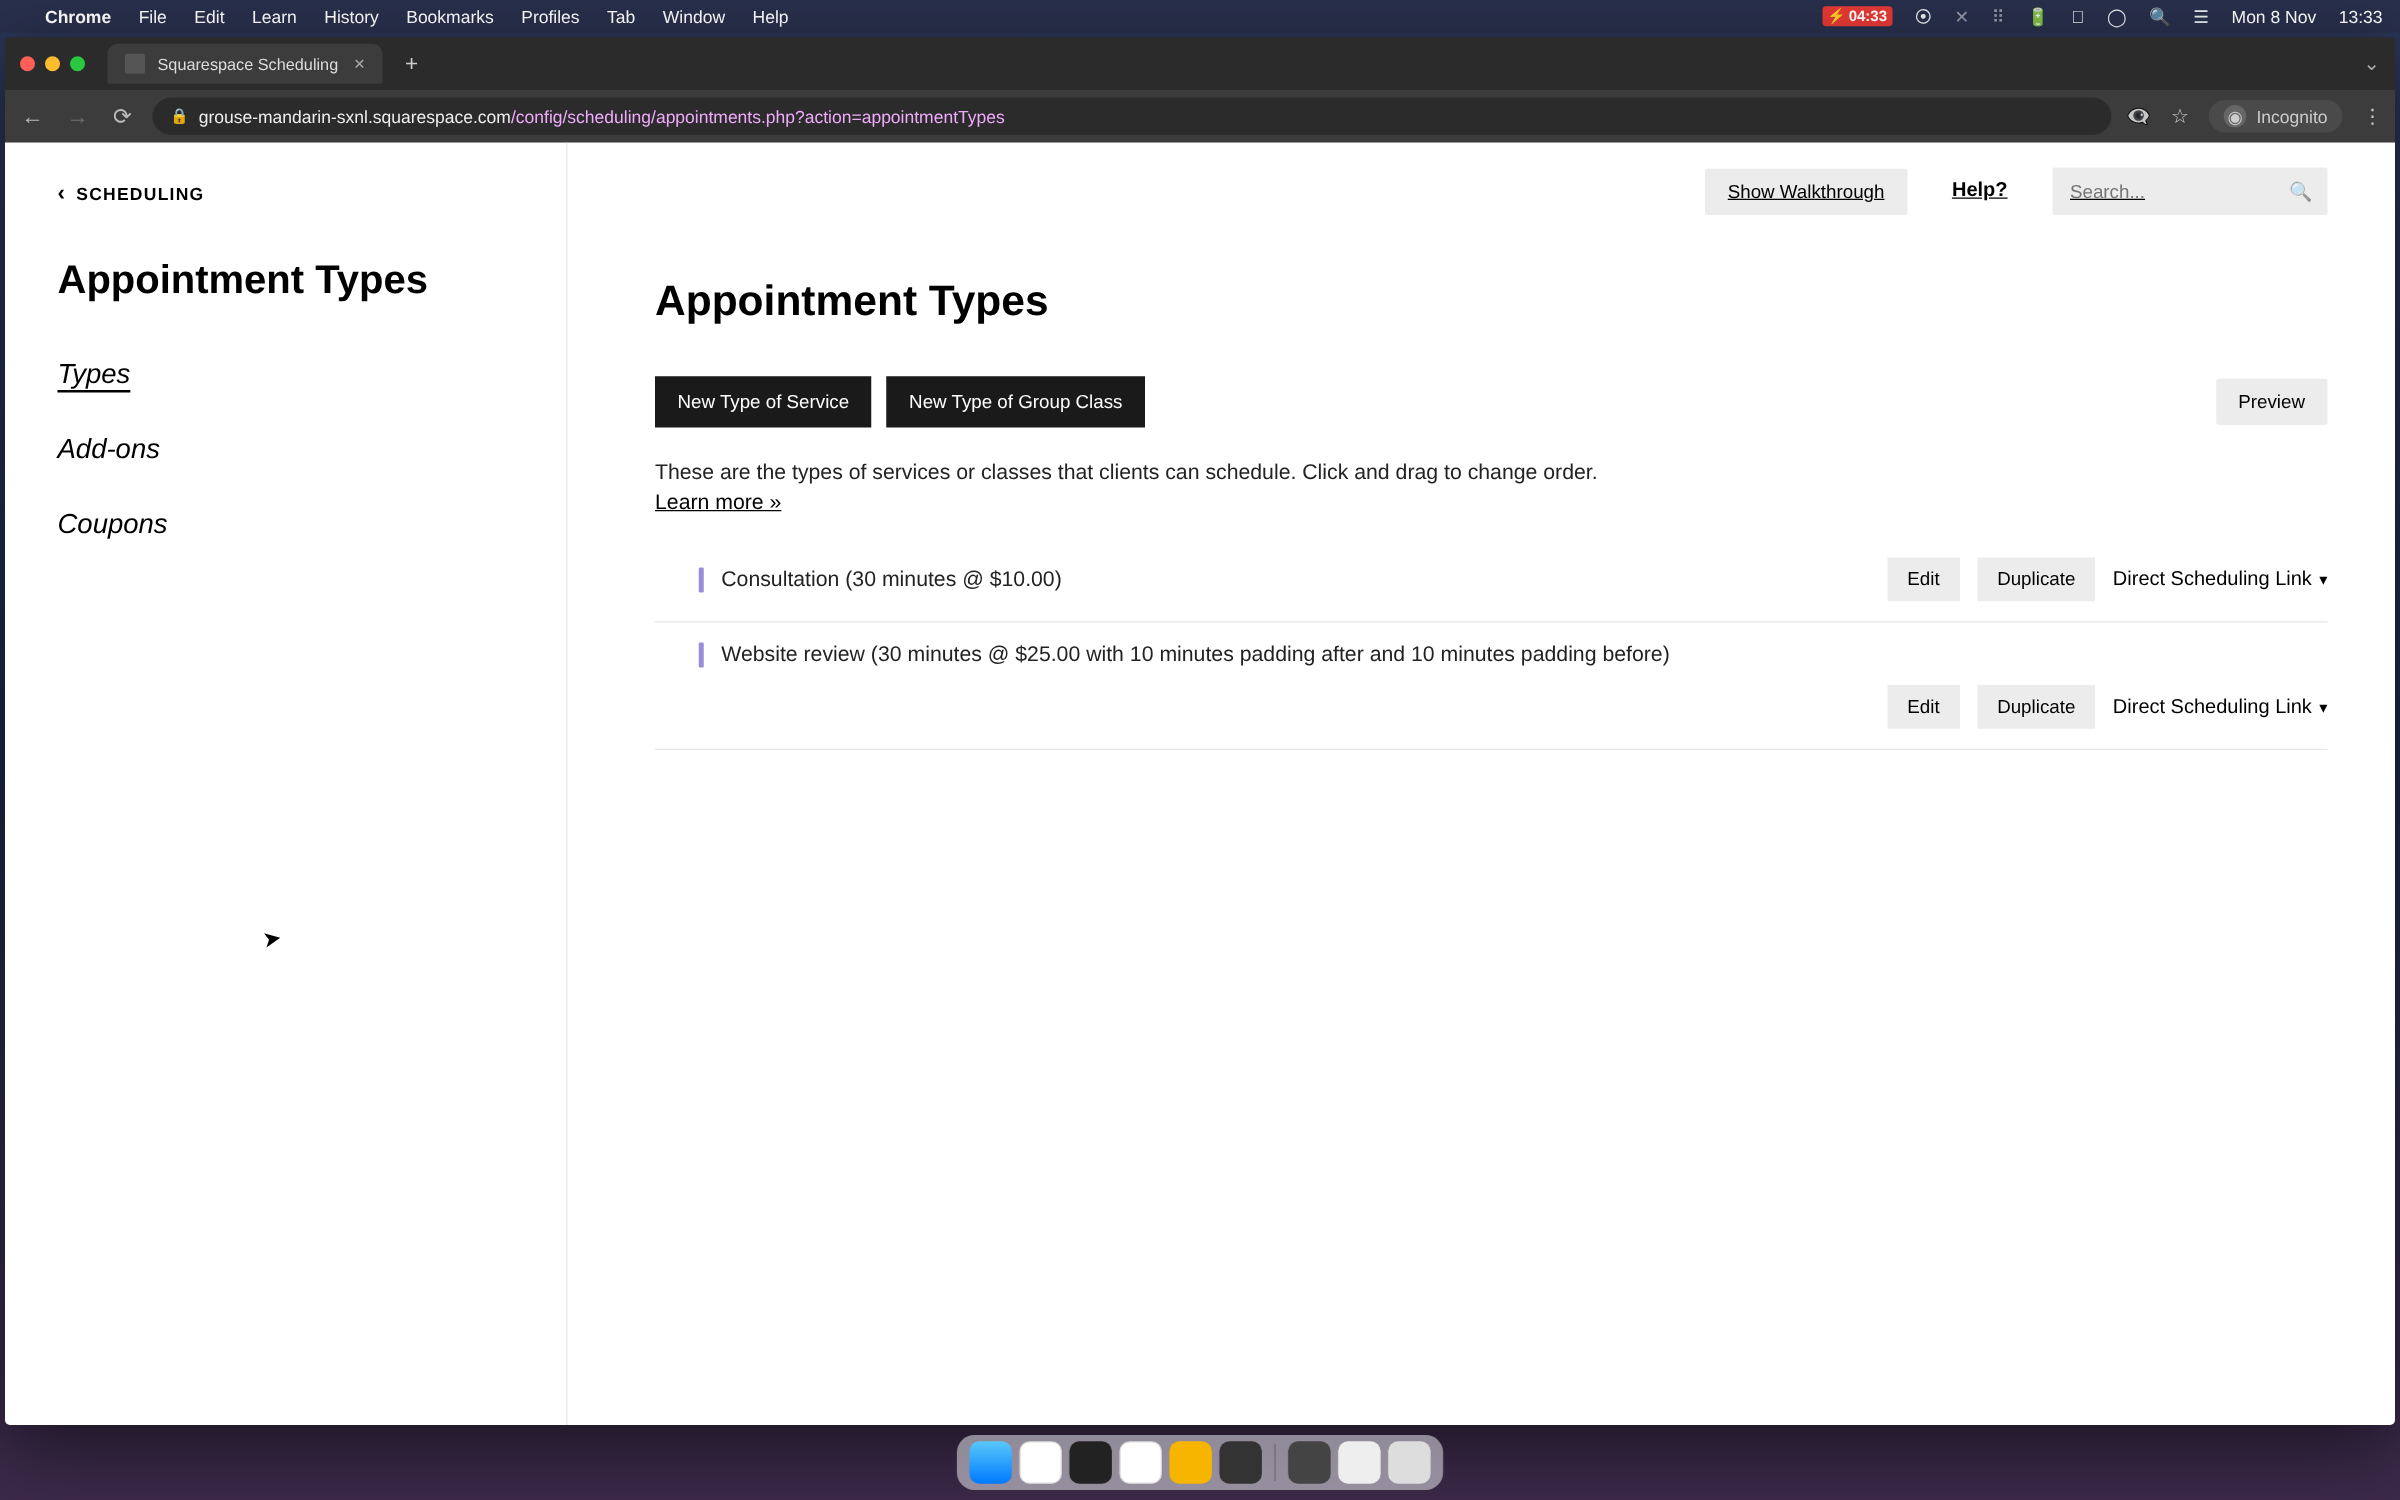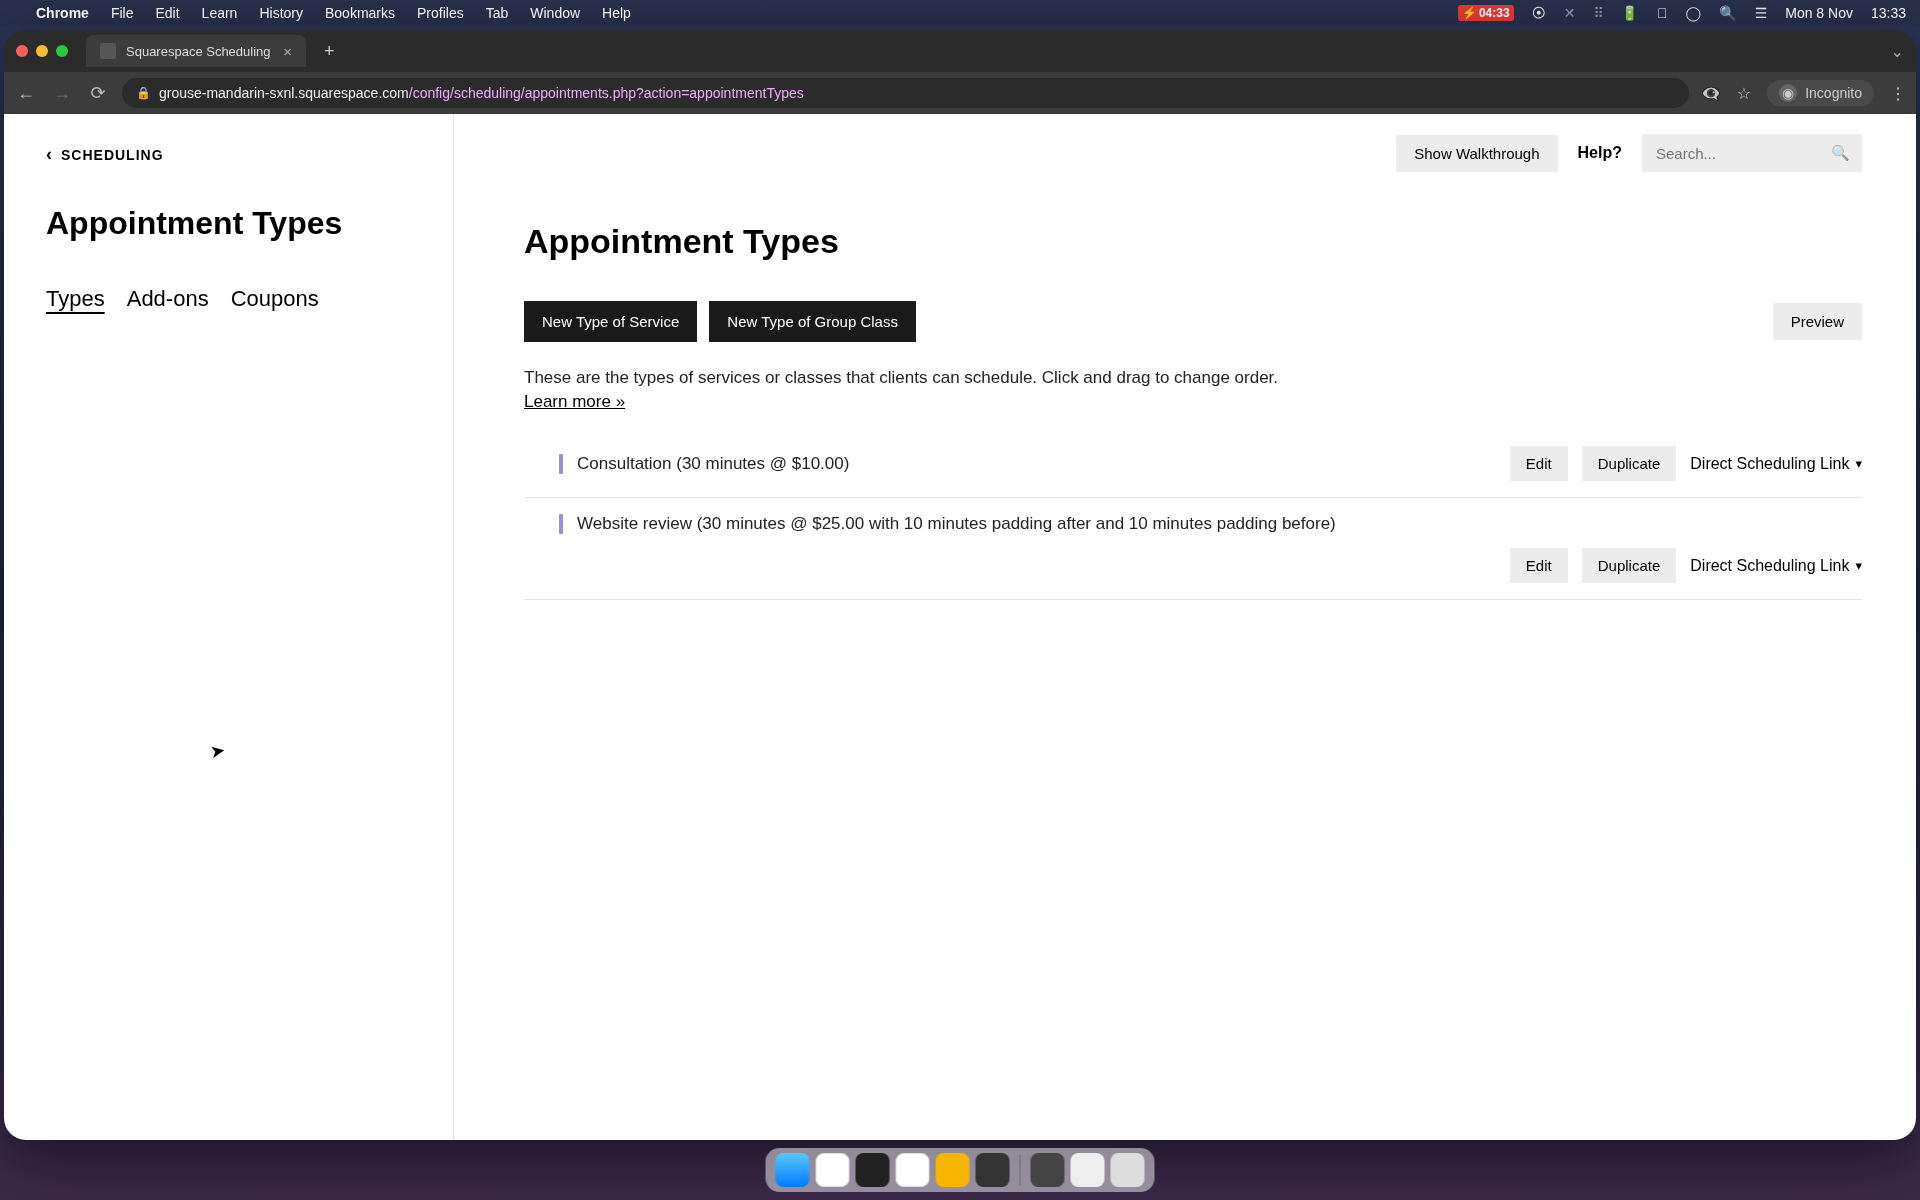--- a/index.html
+++ b/index.html
@@ -8,21 +8,21 @@
     
     .menubar { height: 26px; background: rgba(40,45,70,0.6); backdrop-filter: blur(20px); display: flex; align-items: center; padding: 0 14px; color: #fff; font-size: 14px; justify-content: space-between; }
     .menubar-left { display: flex; align-items: center; gap: 22px; }
     .menubar-left .apple { font-size: 16px; }
     .menubar-left .appname { font-weight: 600; }
     .menubar-right { display: flex; align-items: center; gap: 18px; }
     .menubar-right .bolt { background:#e53935; color:#fff; padding:1px 4px; border-radius:3px; font-size:12px; font-weight:600; display:inline-flex; align-items:center; gap:2px;}
     .menubar-right .icon { opacity: .9; }
 
     
-    .chrome { position: absolute; top: 30px; left: 4px; right: 4px; bottom: 60px; background:#2b2b2b; border-radius: 22px; overflow:hidden; box-shadow: 0 20px 60px rgba(0,0,0,.5); display:flex; flex-direction:column;}
+    .chrome { position: absolute; top: 30px; left: 4px; right: 4px; bottom: 60px; background:#2b2b2b; border-radius: 4px; overflow:hidden; box-shadow: 0 20px 60px rgba(0,0,0,.5); display:flex; flex-direction:column;}
     .tabstrip { height: 42px; background:#2b2b2b; display:flex; align-items:center; padding: 0 12px; gap:10px;}
     .traffic { display:flex; gap:8px; margin-right:8px;}
     .traffic span { width:12px; height:12px; border-radius:50%; display:block;}
     .traffic .r{background:#ff5f57;} .traffic .y{background:#febc2e;} .traffic .g{background:#28c840;}
     .tab { background:#3c3c3c; height:32px; border-radius:8px 8px 0 0; display:flex; align-items:center; padding:0 14px; gap:10px; color:#ddd; font-size:13px; min-width:220px;}
     .tab .favicon { width:16px;height:16px; background:#666; border-radius:2px; opacity:.6;}
     .tab .close { margin-left:auto; opacity:.7; font-size:15px;}
     .newtab { color:#ccc; font-size:18px; padding:0 8px;}
     .tabstrip .spacer{ flex:1;}
     .tabstrip .caret { color:#aaa;}
@@ -39,27 +39,27 @@
     .incognito .glasses{ width:18px;height:18px; border-radius:50%; background:#666; display:flex; align-items:center; justify-content:center;}
 
     
     .viewport { flex:1; background:#fff; display:flex; overflow:hidden;}
 
     
     .sidebar { width:450px; border-right:1px solid #e5e5e5; padding:30px 42px;}
     .backlink { display:flex; align-items:center; gap:8px; font-size:14px; font-weight:700; letter-spacing:1px; color:#000; margin-bottom:40px;}
     .backlink .chev { font-size:18px;}
     .side-title { font-size:32px; font-weight:700; margin-bottom:44px;}
-    .sidenav { display:flex; flex-direction:row; gap:22px;}
+    .sidenav { display:flex; flex-direction:column; gap:34px;font-style:italic;}
     .sidenav a { font-size:22px; color:#000; text-decoration:none; }
     .sidenav a.active { text-decoration: underline; text-underline-offset:6px; }
 
     
     .main { flex:1; padding: 20px 54px 30px 70px; position:relative;}
-    .topbar { display:flex; justify-content:flex-end; align-items:center; gap:20px; margin-bottom:50px;}
+    .topbar { display:flex; justify-content:flex-end; align-items:center; gap:36px; margin-bottom:50px;text-decoration:underline;}
     .btn-light { background:#ececec; border:none; padding:10px 18px; font-size:15px; border-radius:2px; cursor:pointer;}
     .helpq { font-size:16px; font-weight:600;}
     .searchwrap { position:relative; background:#ececec; border-radius:2px; width:220px; height:38px; display:flex; align-items:center; padding:0 14px;}
     .searchwrap input { background:transparent; border:none; outline:none; font-size:15px; width:100%; color:#0369a1;}
     .searchwrap .sicon { position:absolute; right:12px; opacity:.6; font-size:15px;}
 
     .page-title { font-size:34px; font-weight:700; margin-bottom:40px;}
     .actionrow { display:flex; align-items:center; gap:12px; margin-bottom:26px;}
     .btn-dark { background:#1a1a1a; color:#fff; border:none; padding:12px 18px; font-size:15px; cursor:pointer;}
     .actionrow .spacer{ flex:1;}

